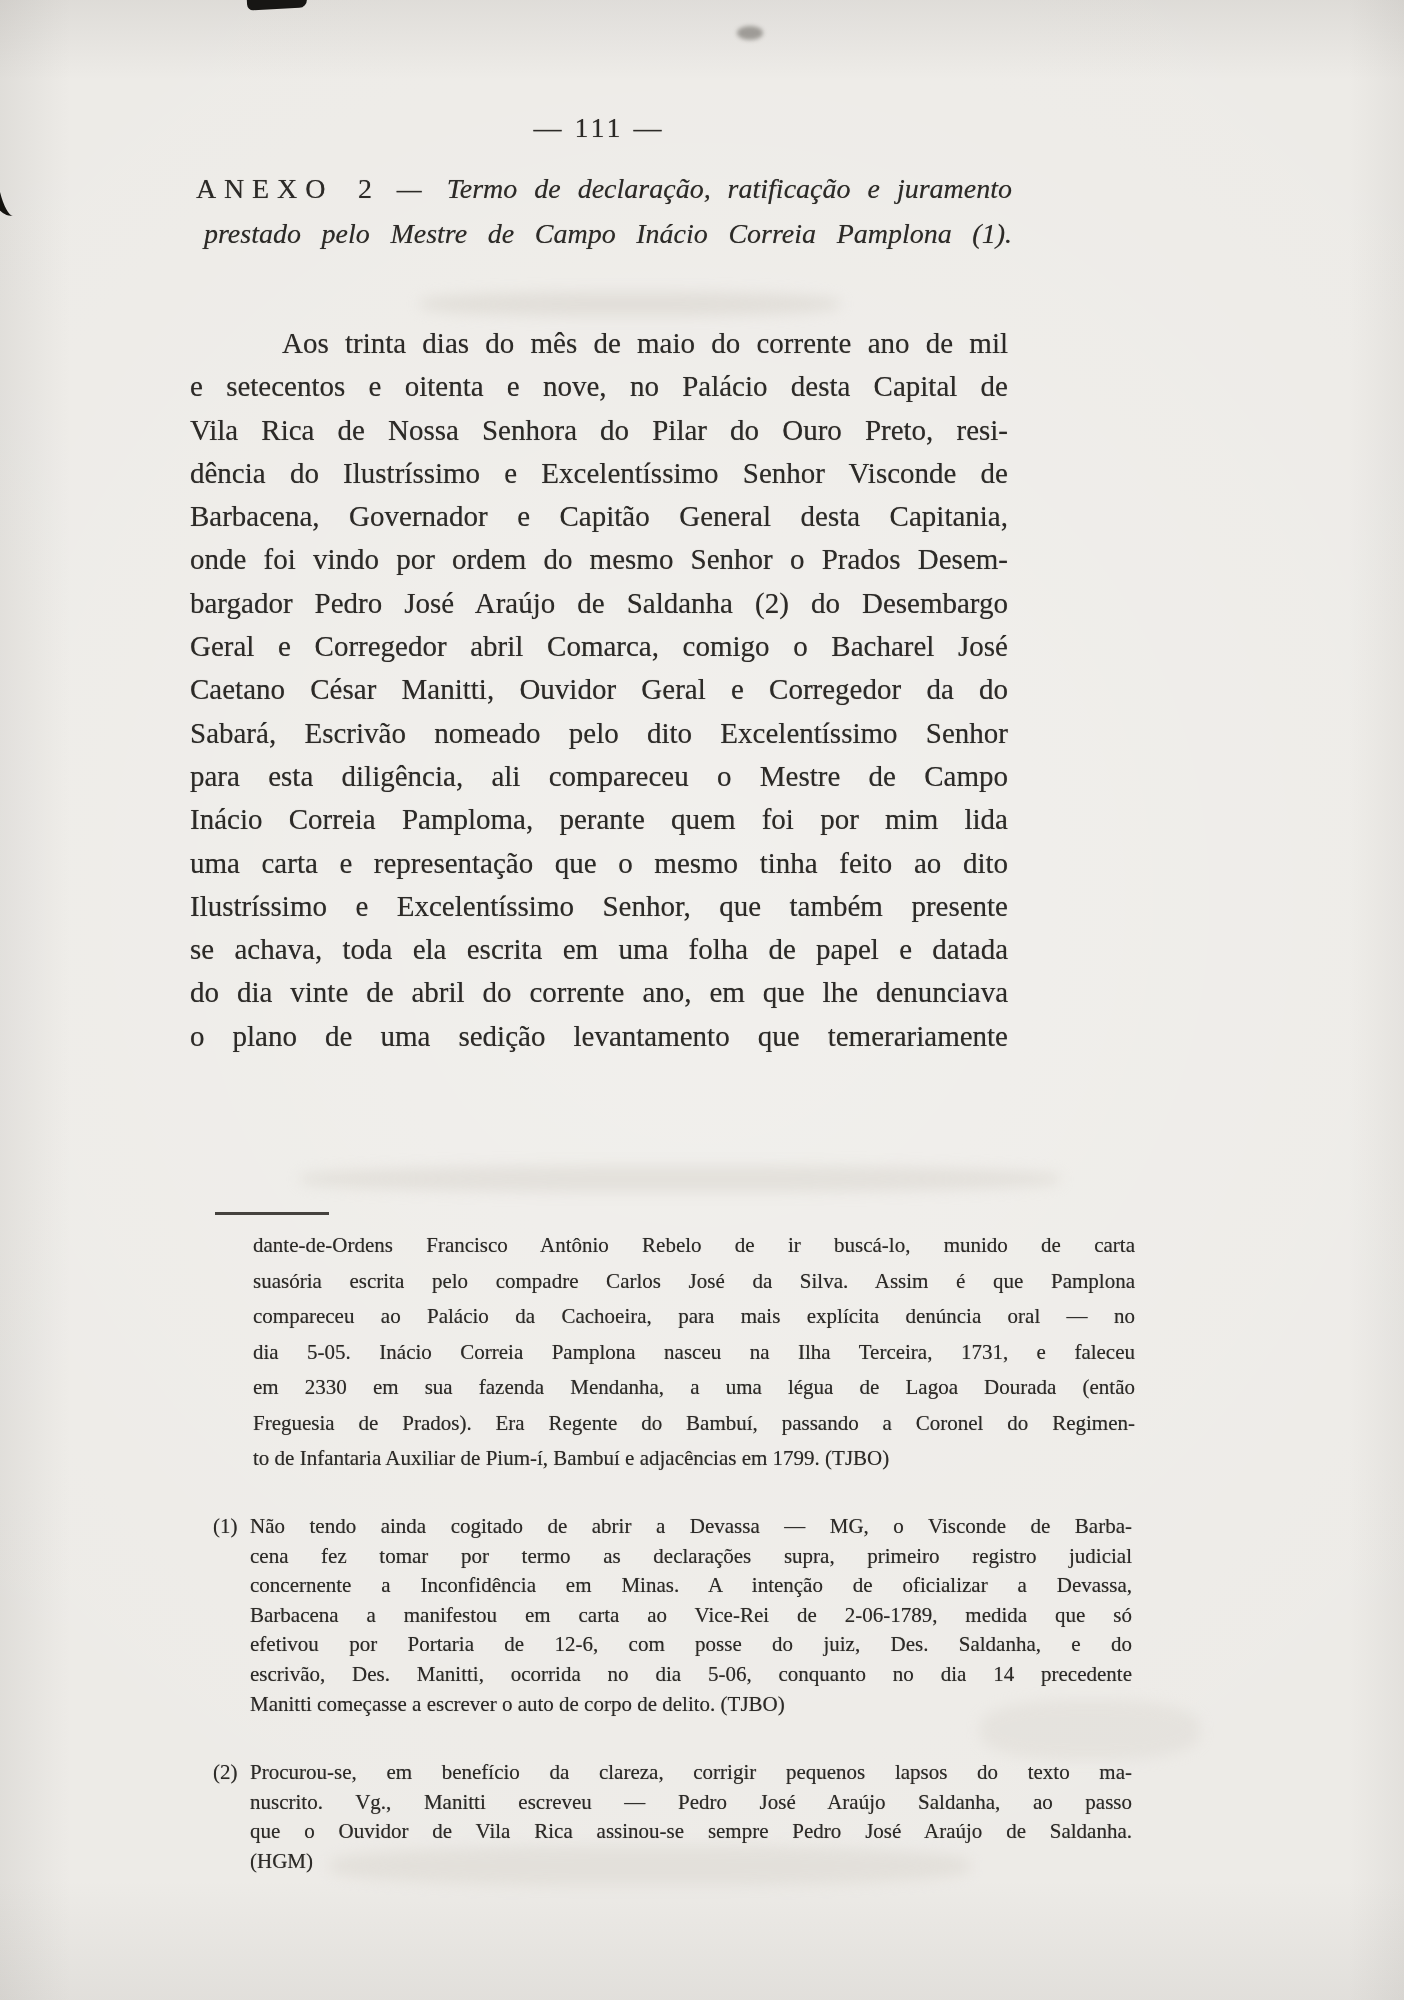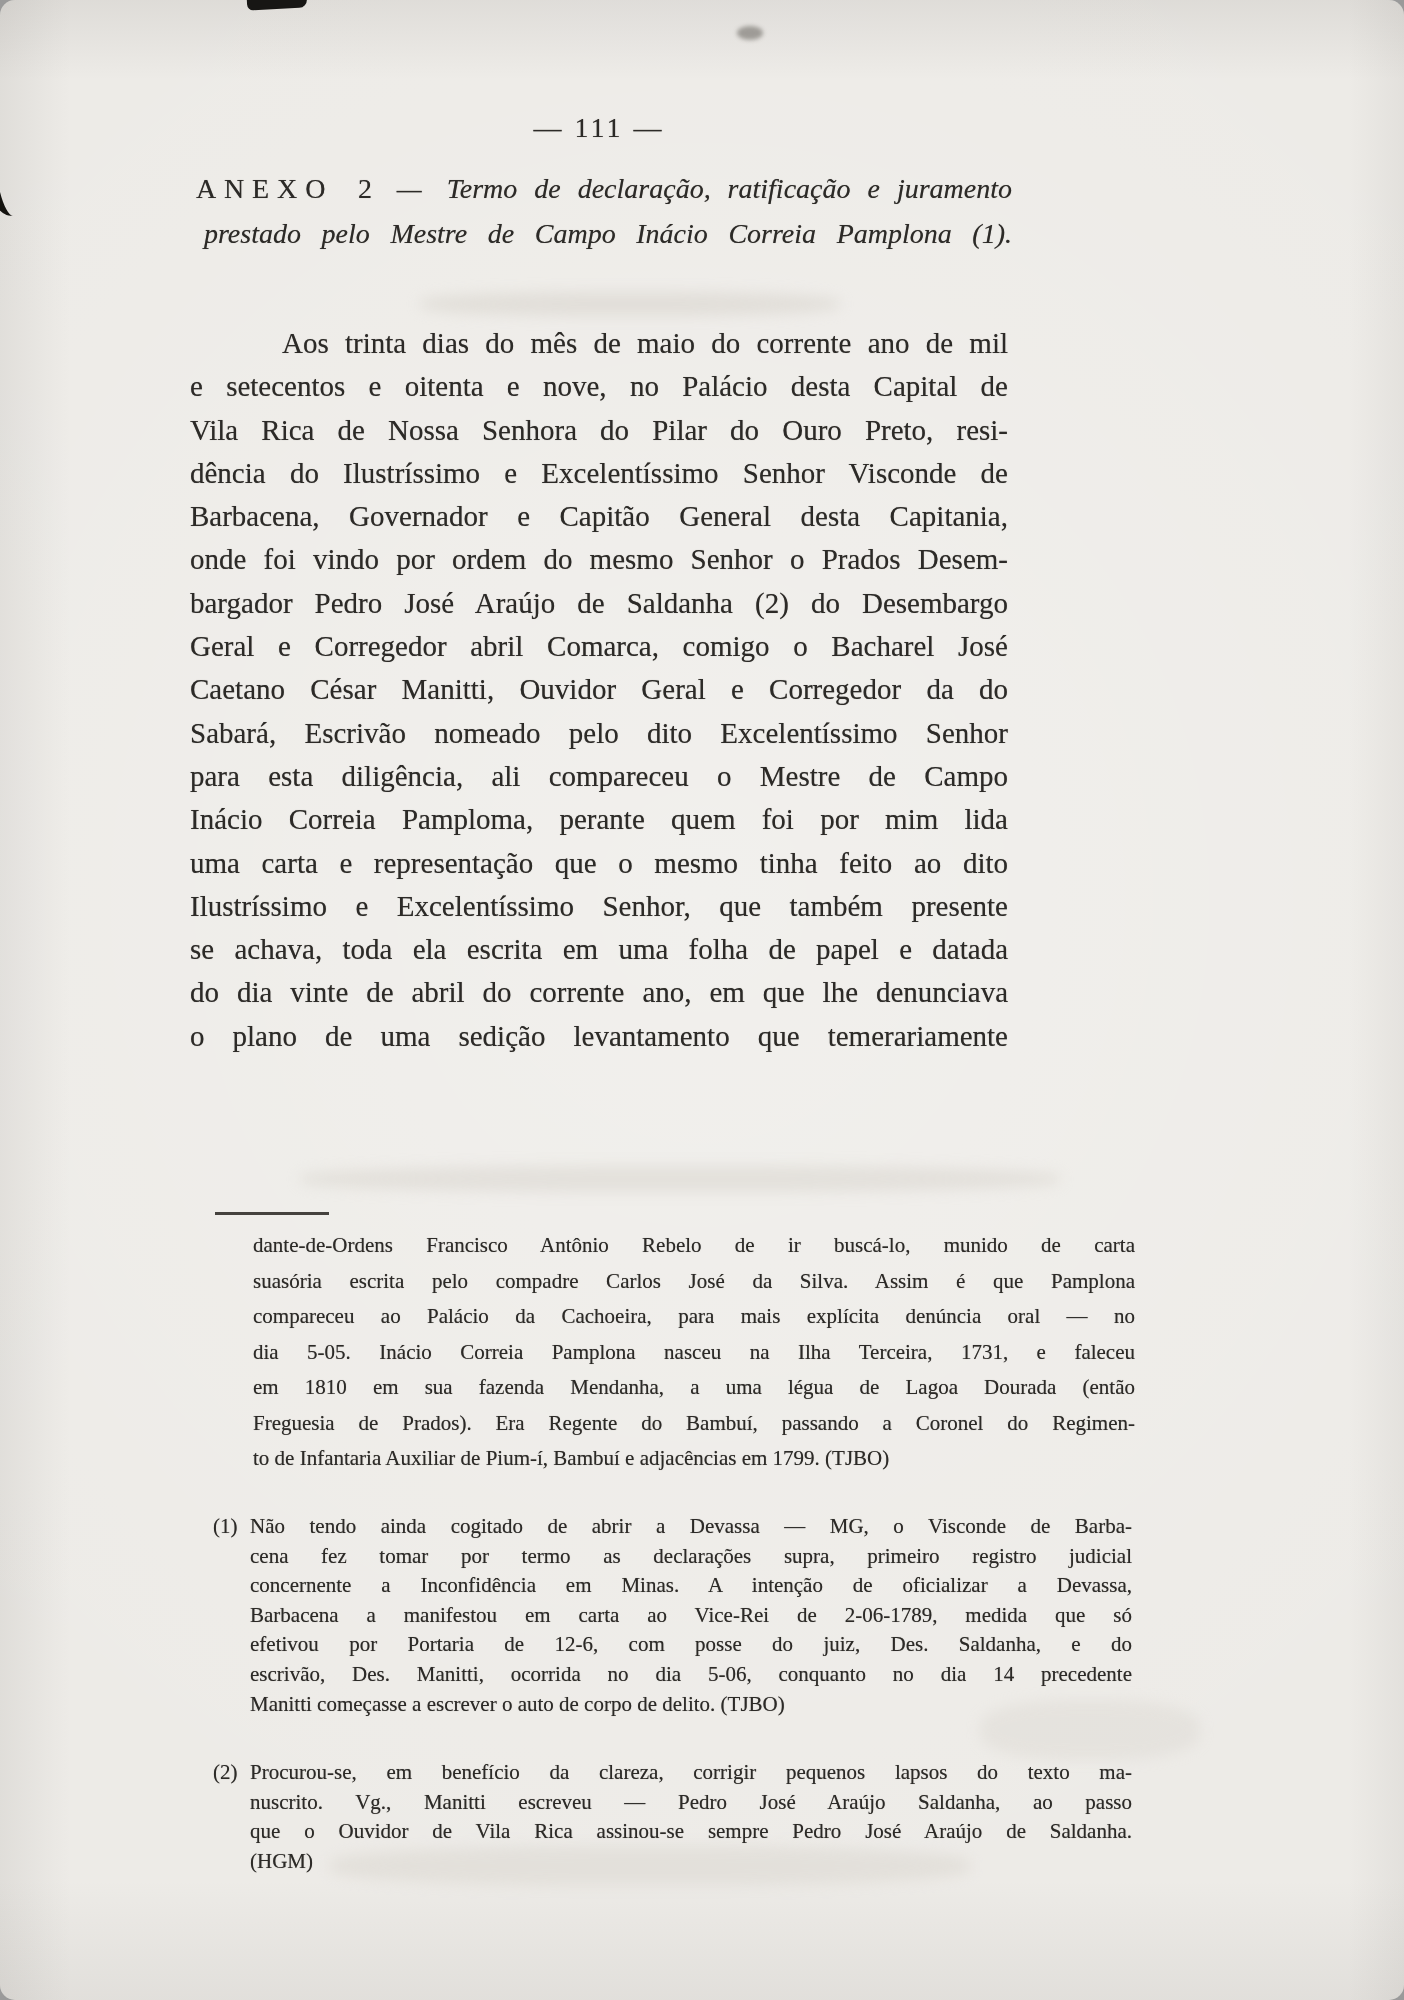--- a/index.html
+++ b/index.html
@@ -4,21 +4,20 @@
 <style>
   html,body{margin:0;padding:0;background:#9a9a9a;}
   .page{
     position:relative;
     width:1404px;height:2000px;
     margin:0 auto;
     background:var(--paper,#edebe7);
     overflow:hidden;
     font-family:"Liberation Serif","DejaVu Serif",serif;
     color:var(--ink,#2c2a27);
-    border-radius:15px;
   }
   
   .page::before{
     content:"";position:absolute;inset:0;pointer-events:none;
     background:
       radial-gradient(120% 90% at 50% 45%, rgba(255,255,255,0.25) 0%, rgba(0,0,0,0) 60%),
       linear-gradient(180deg, rgba(90,85,80,0.10) 0%, rgba(0,0,0,0) 4%, rgba(0,0,0,0) 94%, rgba(90,85,80,0.08) 100%),
       linear-gradient(90deg, rgba(90,85,80,0.09) 0%, rgba(0,0,0,0) 5%, rgba(0,0,0,0) 96%, rgba(90,85,80,0.07) 100%);
   }
   .ink{ text-shadow:0 0 0.7px rgba(44,42,39,0.55); }
@@ -112,21 +111,21 @@
     </div>
 
   <div class="fnrule"></div>
 
   <div class="fn" id="fn-cont">
     <div class="fnlines">
         <div class="line jline">dante-de-Ordens Francisco Antônio Rebelo de ir buscá-lo, munido de carta</div>
         <div class="line jline">suasória escrita pelo compadre Carlos José da Silva.  Assim é que Pamplona</div>
         <div class="line jline">compareceu ao Palácio da Cachoeira, para mais explícita denúncia oral — no</div>
         <div class="line jline">dia 5-05.  Inácio Correia Pamplona nasceu na Ilha Terceira, 1731, e faleceu</div>
-        <div class="line jline">em 1810 em sua fazenda Mendanha, a uma légua de Lagoa Dourada (então</div>
+        <div class="line jline">em 2330 em sua fazenda Mendanha, a uma légua de Lagoa Dourada (então</div>
         <div class="line jline">Freguesia de Prados). Era Regente do Bambuí, passando a Coronel do Regimen-</div>
         <div class="line lline">to de Infantaria Auxiliar de Pium-í, Bambuí e adjacências em 1799.  (TJBO)</div>
       </div>
   </div>
 
   <div class="fn" id="fn1">
     <span class="marker">(1)</span>
     <div class="fnlines">
         <div class="line jline">Não tendo ainda cogitado de abrir a Devassa — MG, o Visconde de Barba-</div>
         <div class="line jline">cena fez tomar por termo as declarações supra, primeiro registro judicial</div>

